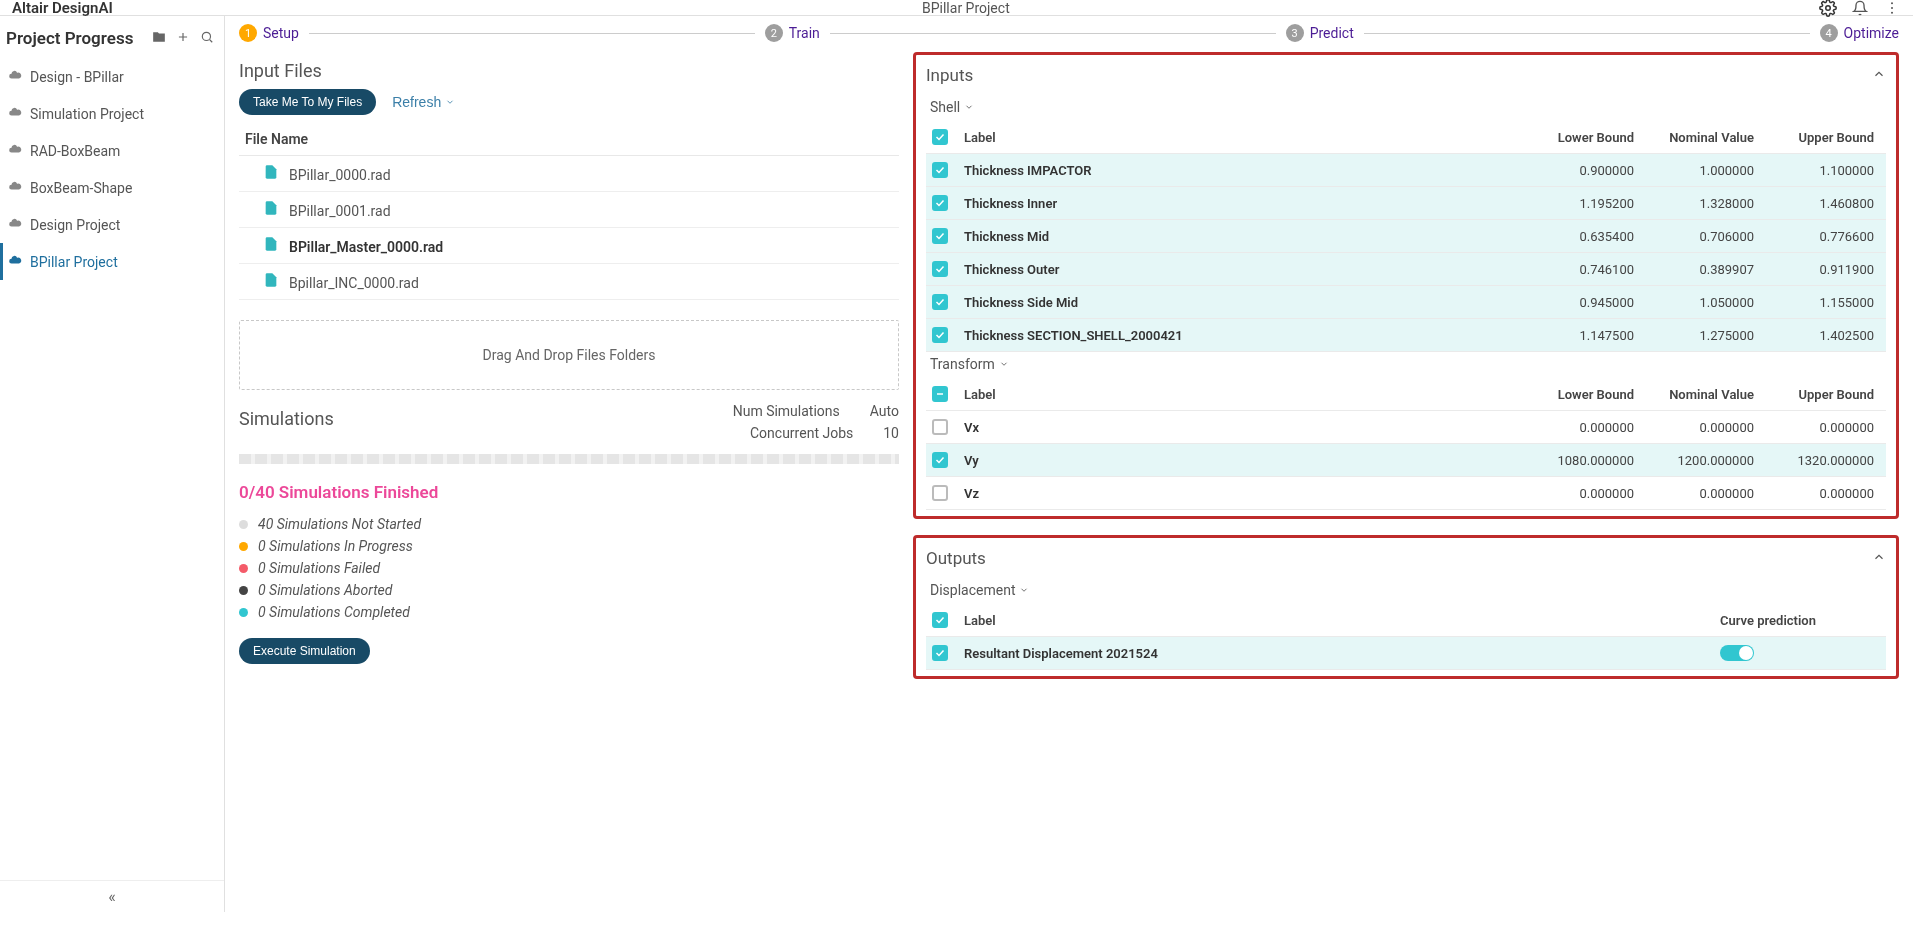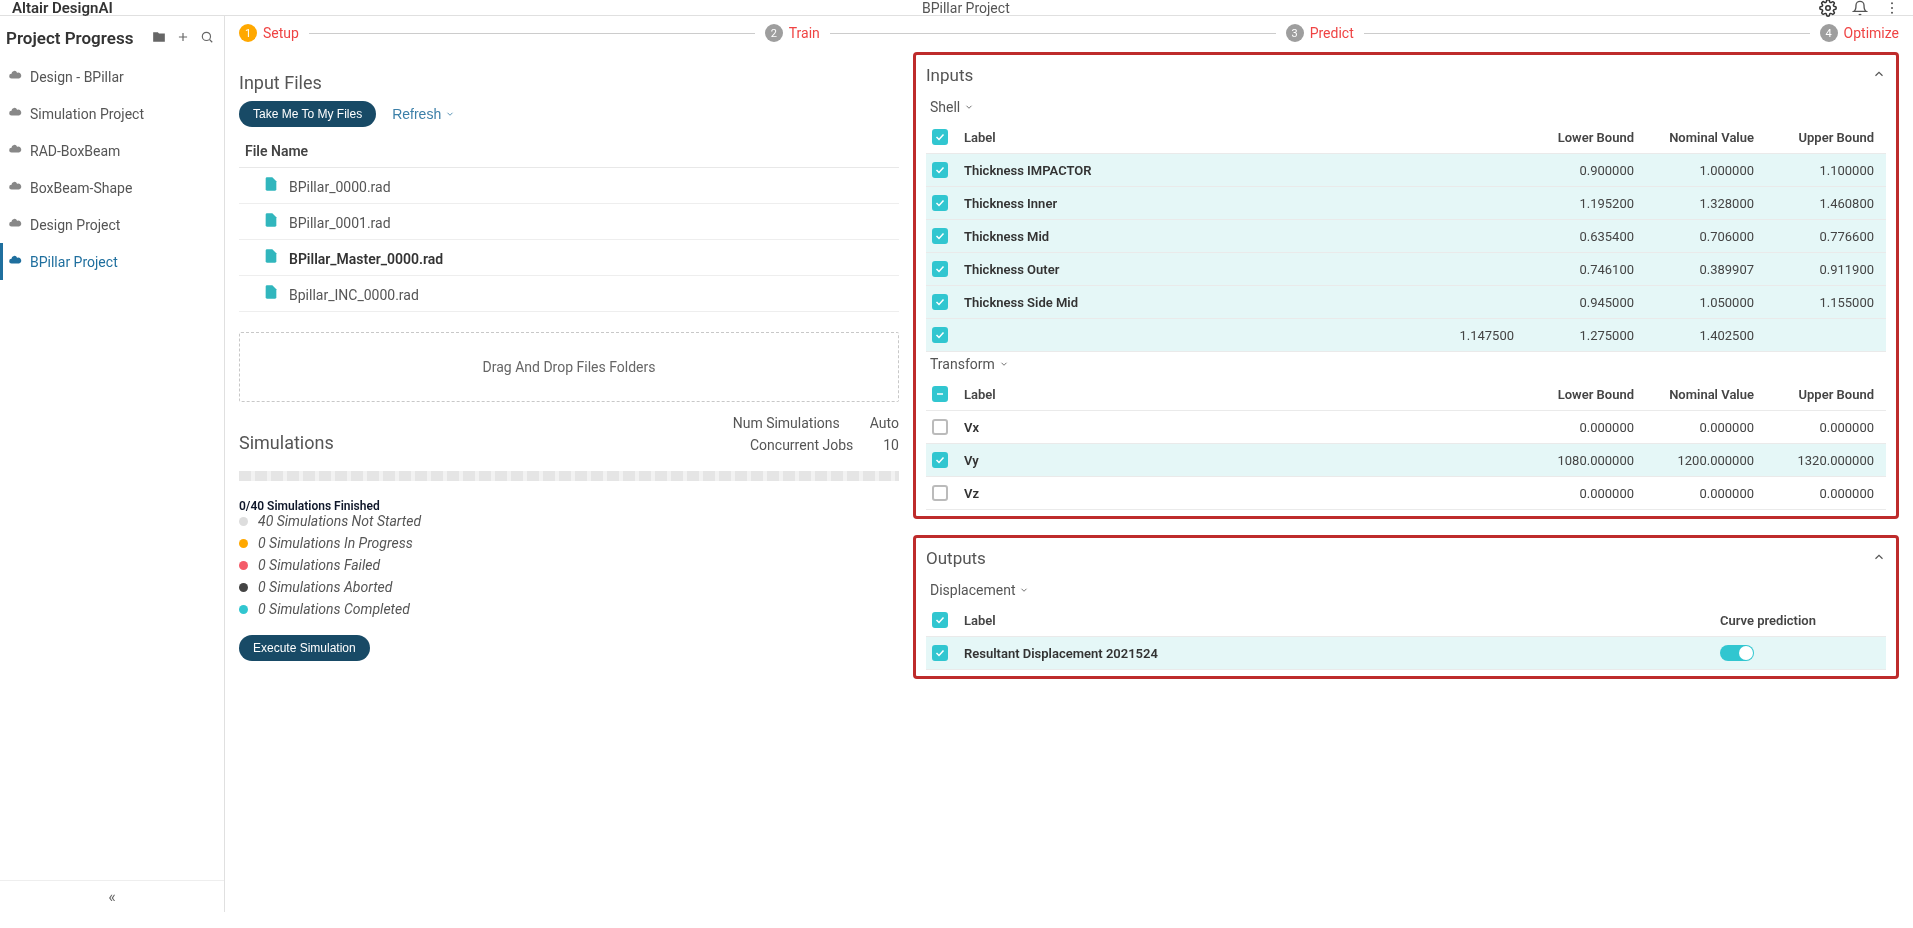--- a/index.html
+++ b/index.html
@@ -22,44 +22,44 @@
 .project-item { display: flex; align-items: center; gap: 8px; padding: 10px 8px 10px 8px; cursor: pointer; color: #555; font-size: 14px; }
 .project-item .cloud { color: #888; }
 .project-item.active { border-left: 3px solid #1f6f9e; color: #1f6f9e; padding-left: 5px; }
 .sidebar-collapse { text-align: center; padding: 6px 0; border-top: 1px solid #eee; color: #666; cursor: pointer; font-size: 16px; }
 
 .main { flex: 1; display: flex; flex-direction: column; overflow: hidden; }
 .stepper { display: flex; align-items: center; padding: 8px 14px 10px 14px; gap: 10px; }
 .step { display: flex; align-items: center; gap: 6px; }
 .step .circle { width: 18px; height: 18px; border-radius: 50%; background: #9e9e9e; color: #fff; font-size: 11px; display: flex; align-items: center; justify-content: center; }
 .step.active .circle { background: #ffa800; }
-.step-label { font-size: 14px; color: #ef4444; }
+.step-label { font-size: 14px; color: #4c1d95; }
 .connector { flex: 1; height: 1px; background: #ccc; }
 
 .content { flex: 1; display: flex; gap: 14px; padding: 0 10px 10px 14px; overflow: hidden; }
 .left-col { flex: 0 0 660px; display: flex; flex-direction: column; gap: 10px; overflow-y: auto; }
 .right-col { flex: 1; overflow-y: auto; padding-right: 4px; }
 
-.card-title { font-size: 18px; color: #555; margin: 20px 0 8px 0; }
+.card-title { font-size: 18px; color: #555; margin: 8px 0 8px 0; }
 .pill-btn { background: #184a66; color: #fff; border: none; border-radius: 16px; padding: 6px 14px; font-size: 12px; cursor: pointer; }
 .link-btn { color: #3b7fa8; font-size: 14px; cursor: pointer; background: none; border: none; display: flex; align-items: center; gap: 4px; }
 .row { display: flex; align-items: center; gap: 16px; margin-bottom: 10px; }
 
 .file-header { font-weight: 600; color: #444; padding: 6px 6px 8px 6px; font-size: 14px; }
 .file-list { border-top: 1px solid #e8e8e8; }
 .file-row { display: flex; align-items: flex-end; gap: 10px; padding: 8px 24px; border-bottom: 1px solid #eee; color: #555; font-size: 14px; }
 .file-row.master { font-weight: 600; color: #333; }
 .file-icon { color: #31b6bd; }
 
 .dropzone { margin-top: 20px; border: 1px dashed #c8c8c8; border-radius: 2px; height: 70px; display: flex; align-items: center; justify-content: center; color: #666; font-size: 14px; }
 
 .sim-meta { display: flex; justify-content: space-between; font-size: 14px; color: #555; padding: 3px 0; }
 .sim-meta .lbl { flex: 1; text-align: right; margin-right: 30px; }
 .progress-bar { height: 10px; background: repeating-linear-gradient(90deg,#e5e5e5 0,#e5e5e5 12px,#f2f2f2 12px,#f2f2f2 16px); margin: 10px 0 18px 0; }
-.sim-status-title { font-weight: 600; font-size: 12px; color: #0f172a; }
+.sim-status-title { font-weight: 600; font-size: 17px; color: #ec4899; margin-bottom: 14px; }
 .legend { display: flex; flex-direction: column; gap: 6px; margin-bottom: 18px; font-style: italic; }
 .legend-item { display: flex; align-items: center; gap: 10px; font-size: 14px; color: #555; }
 .dot { width: 9px; height: 9px; border-radius: 50%; }
 .dot.grey { background: #ddd; }
 .dot.orange { background: #ffa800; }
 .dot.red { background: #f45b69; }
 .dot.dark { background: #444; }
 .dot.teal { background: #31c6d0; }
 
 .panel { border: 3px solid #be2b2b; border-radius: 4px; margin-bottom: 16px; padding: 10px 10px 6px 10px; }
@@ -357,20 +357,21 @@
                 <span class="num">0.945000</span>
                 <span class="num">1.050000</span>
                 <span class="num">1.155000</span>
               </div>
               <div class="grid-row checked">
                 <span class="chk on">
                   <svg viewBox="0 0 24 24" fill="none" stroke="#fff" stroke-width="3">
                     <path d="M5 12l5 5L19 7"></path>
                   </svg>
                 </span>
+                <span class="label-cell">Thickness SECTION_SHELL_2000421</span>
                 <span class="num">1.147500</span>
                 <span class="num">1.275000</span>
                 <span class="num">1.402500</span>
               </div>
               <div class="group-label">Transform <svg width="10" height="10" viewBox="0 0 24 24" fill="none" stroke="#555" stroke-width="2">
                   <path d="M6 9l6 6 6-6"></path>
                 </svg></div>
               <div class="grid-header">
                 <span class="chk mixed">
                   <svg viewBox="0 0 24 24" fill="none" stroke="#fff" stroke-width="3">

